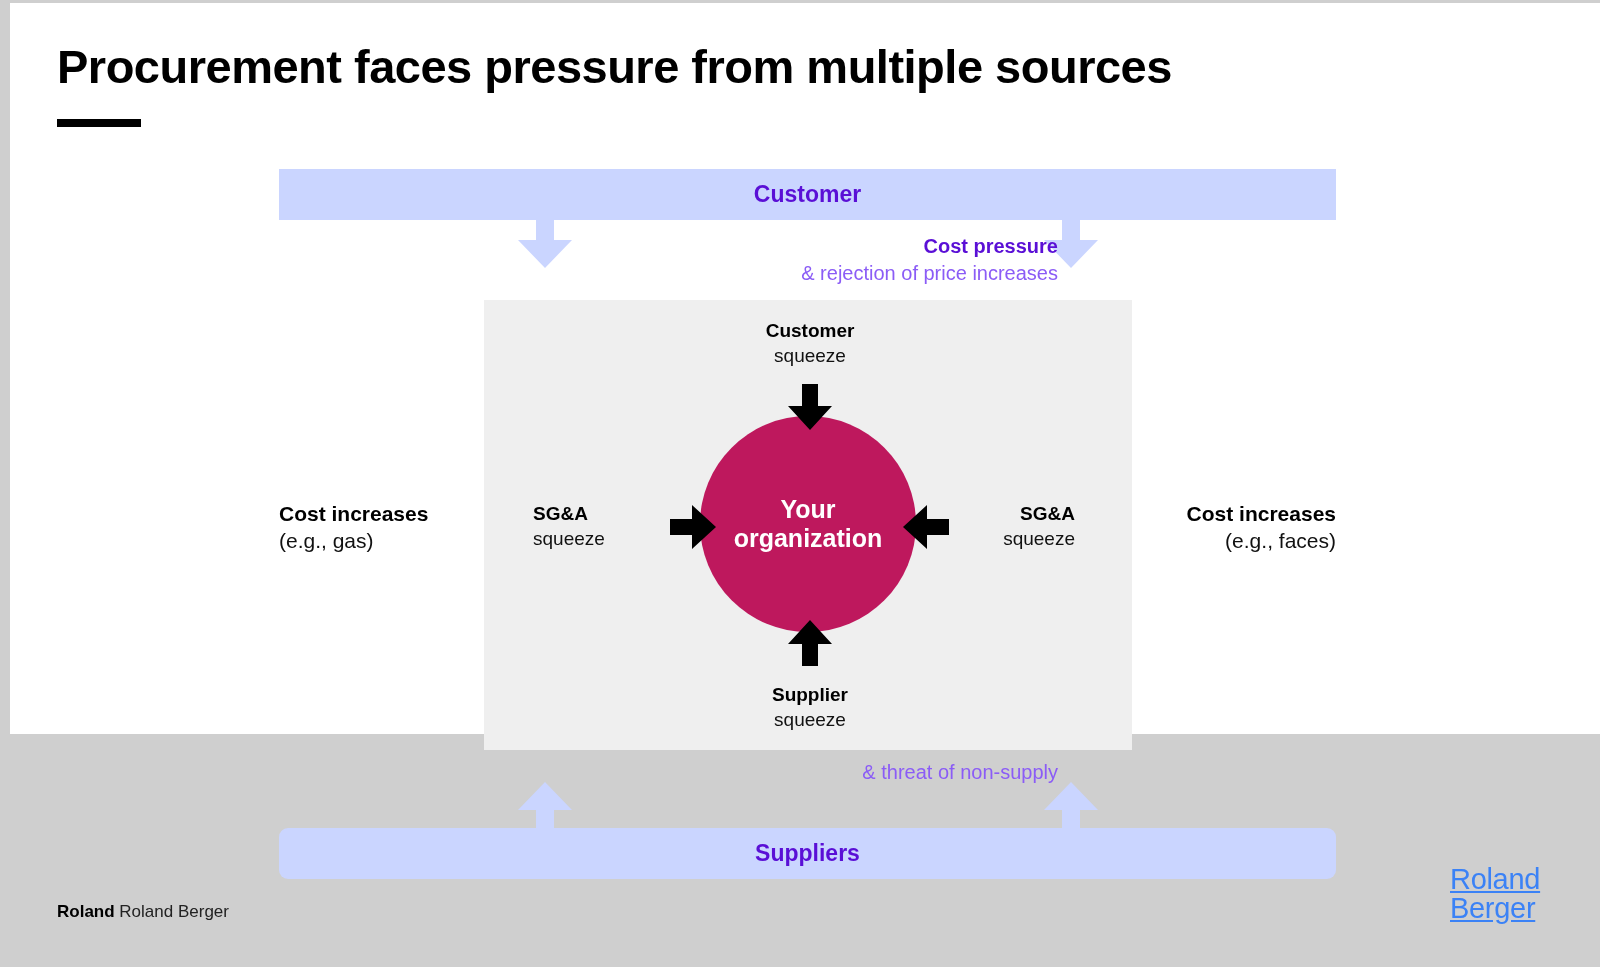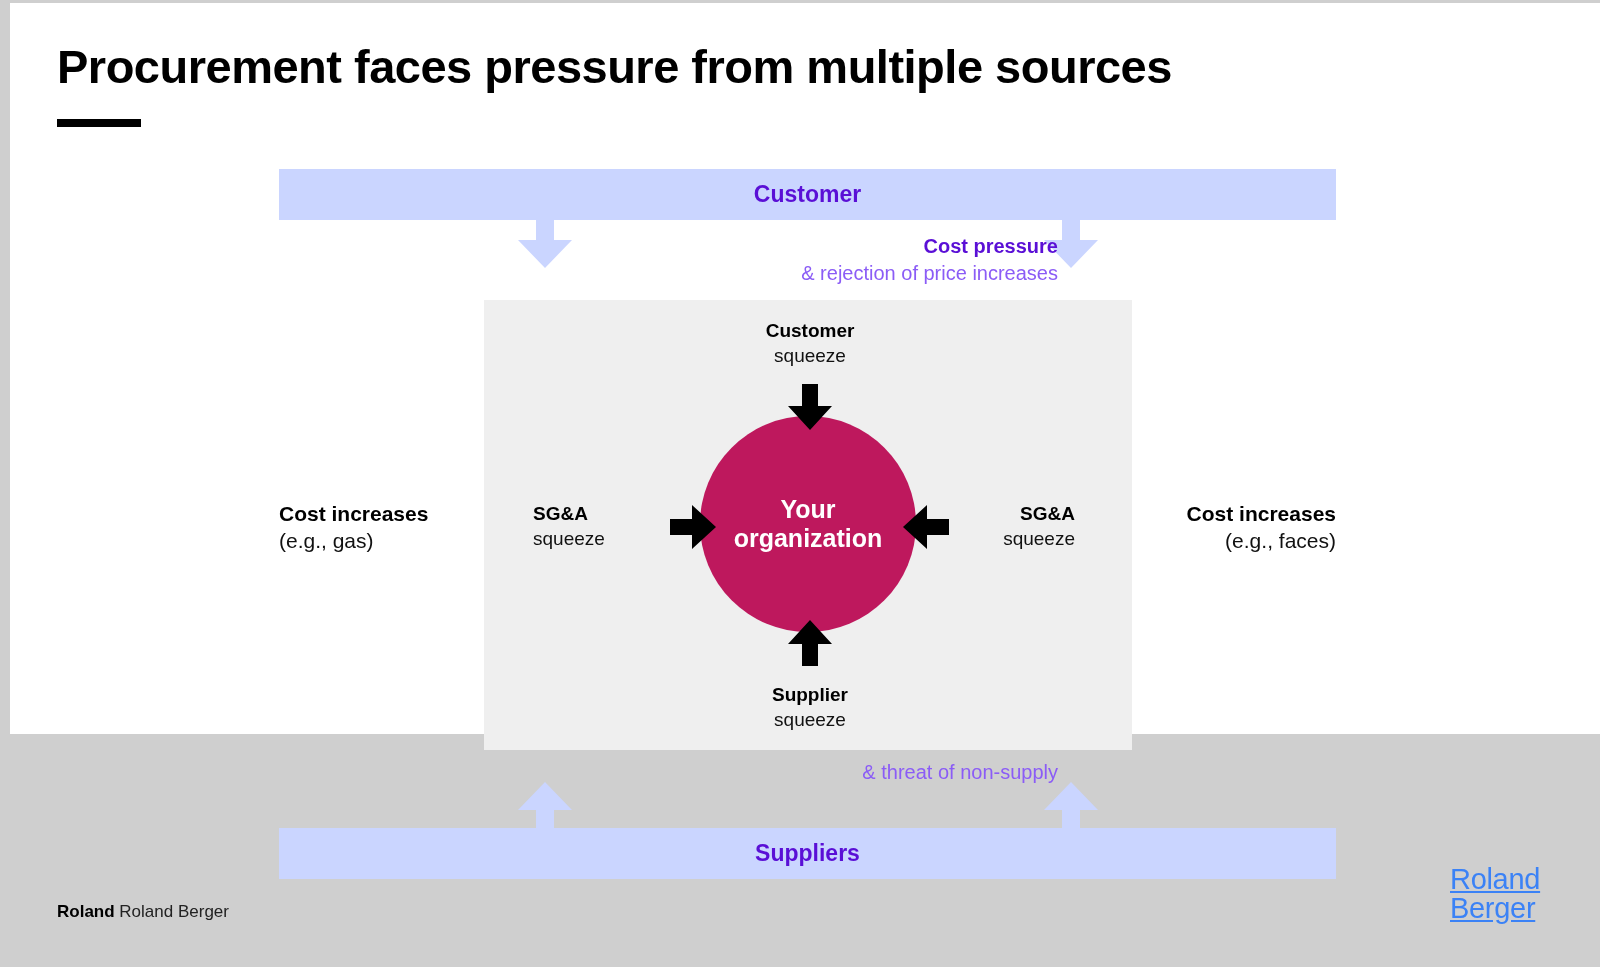--- a/index.html
+++ b/index.html
@@ -16,21 +16,21 @@
     left: 47px; top: 36px; font-size: 47px; font-weight: bold; color: #000;
     letter-spacing: -0.5px; white-space: nowrap;
   }
   .title-rule { left: 47px; top: 116px; width: 84px; height: 8px; background: #000; }
 
   .band {
     background: #cad5ff; color: #5a0fd6; font-weight: bold; font-size: 23px;
     display: flex; align-items: center; justify-content: center;
   }
   .band-top { left: 269px; top: 166px; width: 1057px; height: 51px; }
-  .band-bottom { left: 269px; top: 825px; width: 1057px; height: 51px; }
+  .band-bottom { left: 269px; top: 825px; width: 1057px; height: 51px; border-radius: 9px; }
 
   .pressure { text-align: right; width: 500px; left: 548px; line-height: 27px; }
   .pressure .head { color: #5a0fd6; font-weight: bold; font-size: 20px; }
   .pressure .sub { color: #8b5cf6; font-size: 20px; }
   .pressure-top { top: 230px; }
   .pressure-bottom { top: 756px; }
 
   .core { left: 474px; top: 297px; width: 648px; height: 450px; background: #efefef; }
 
   .circle {

